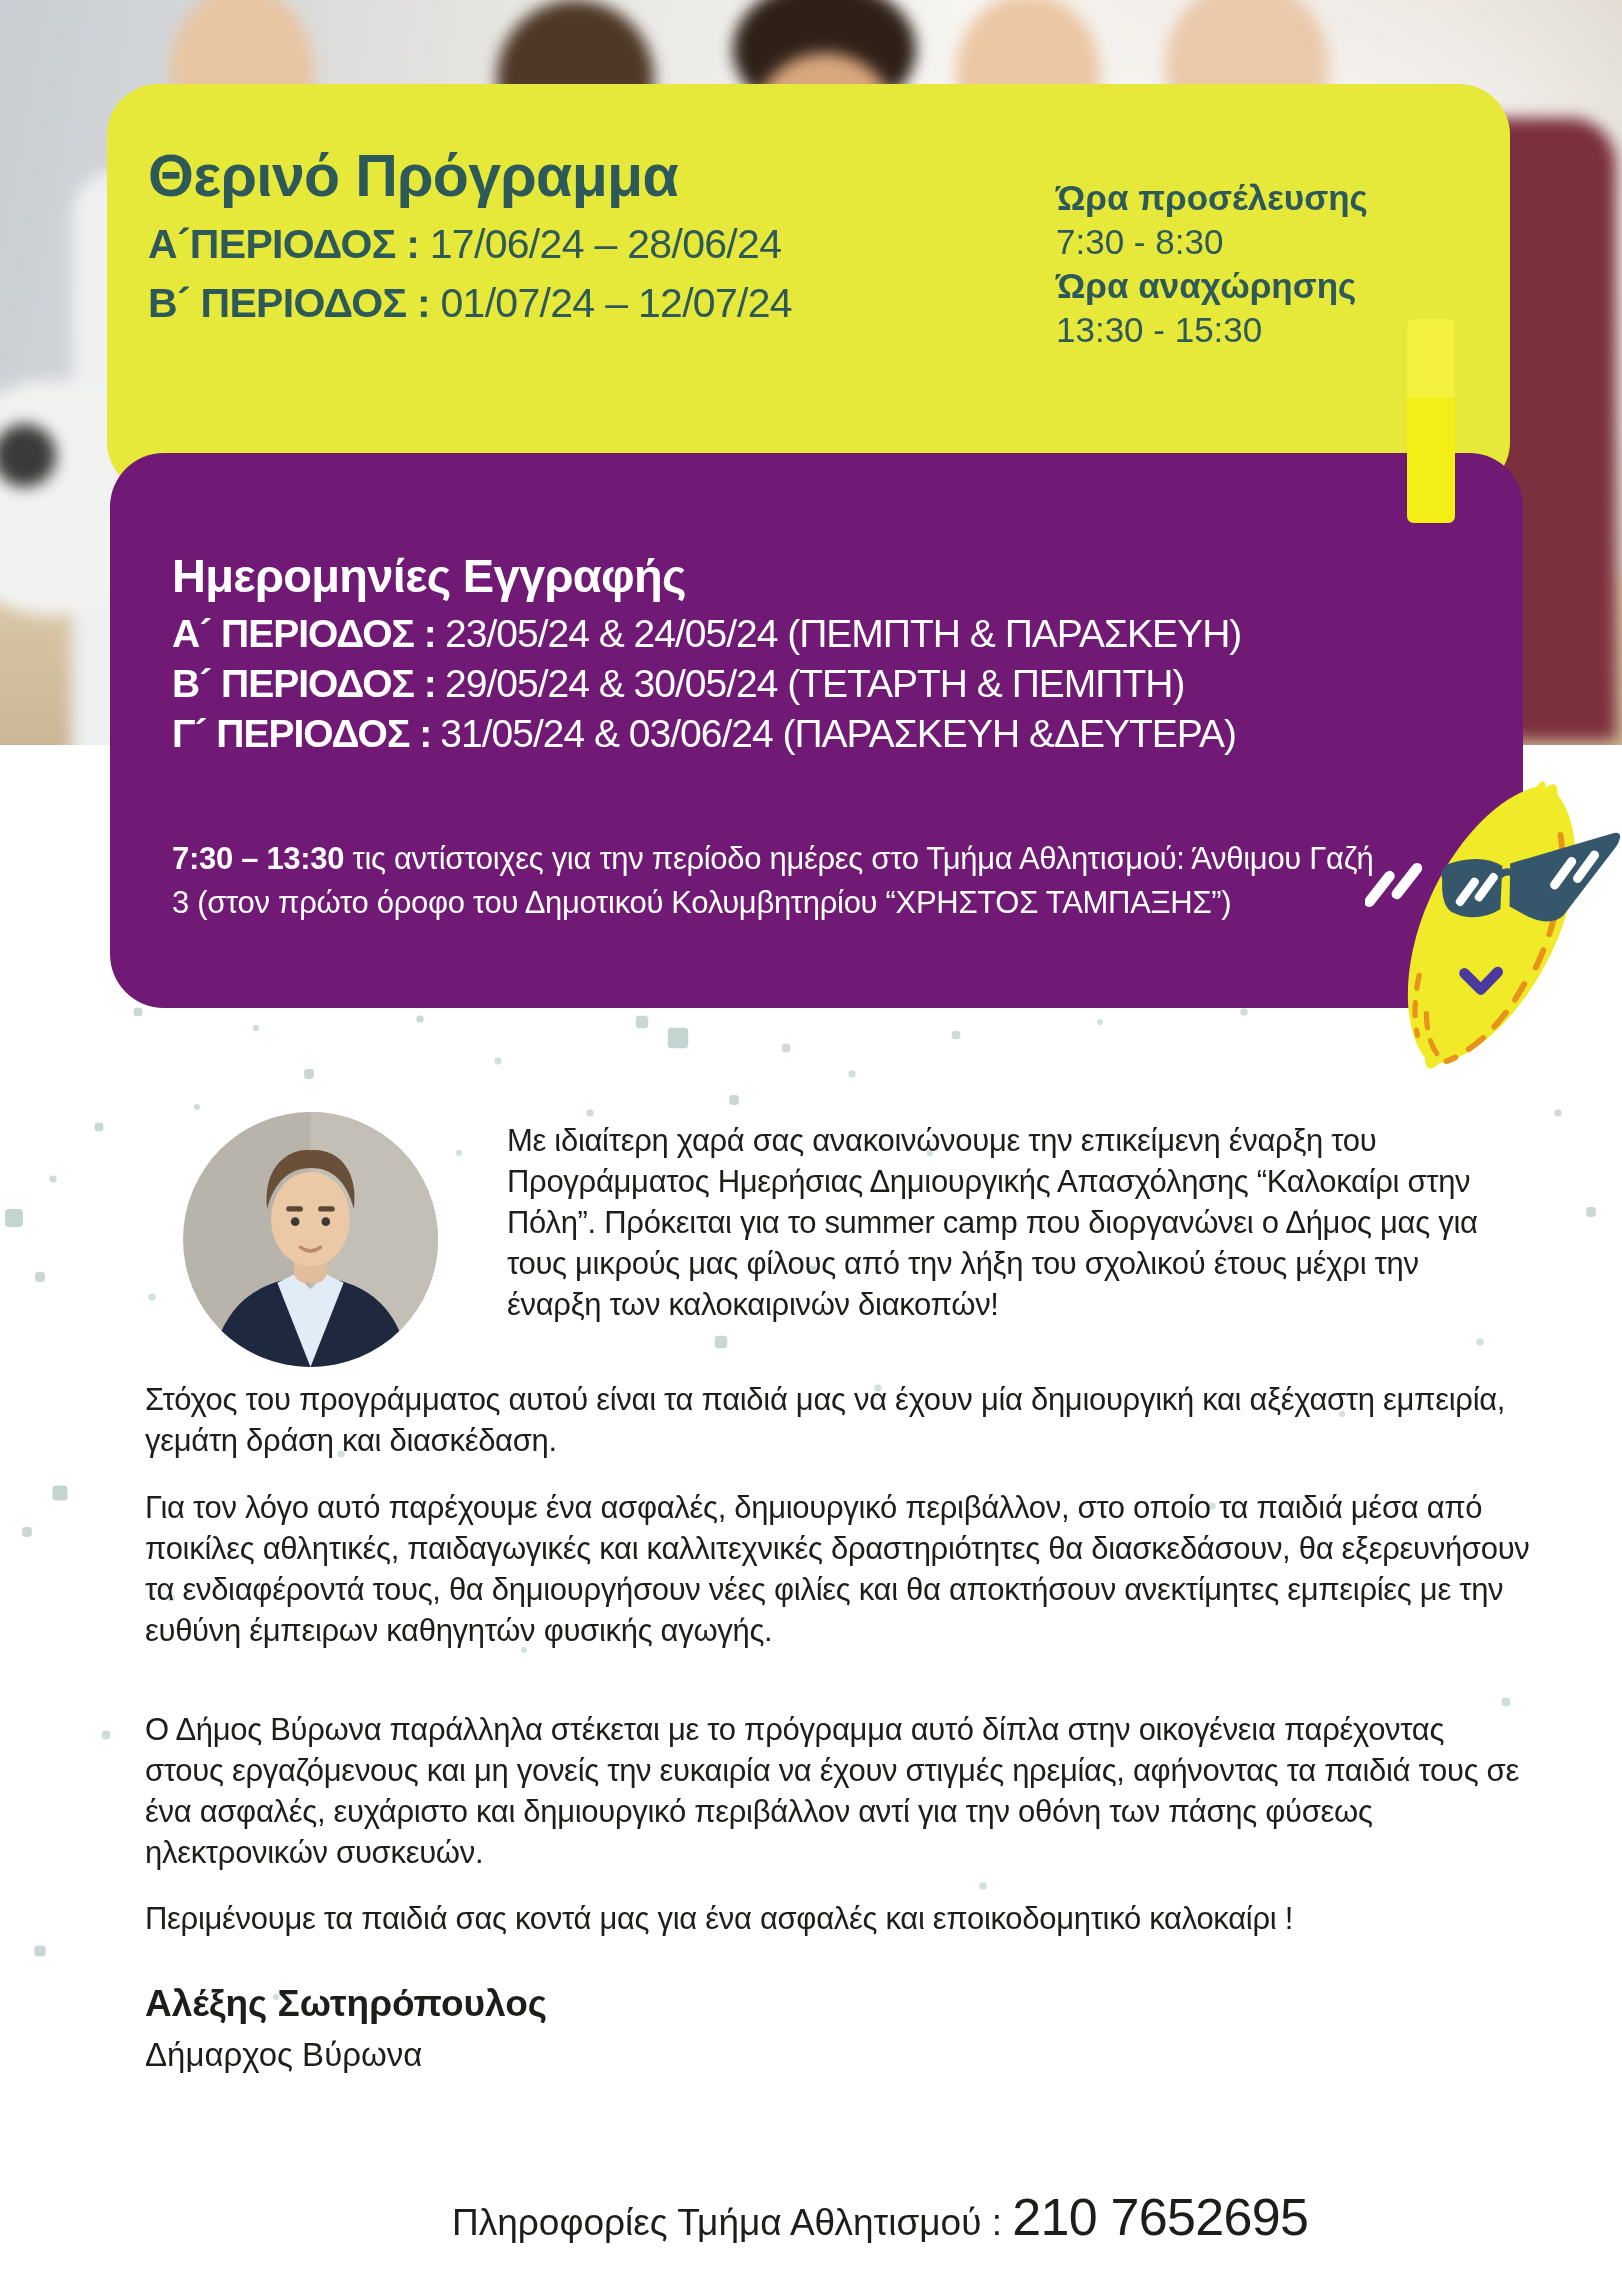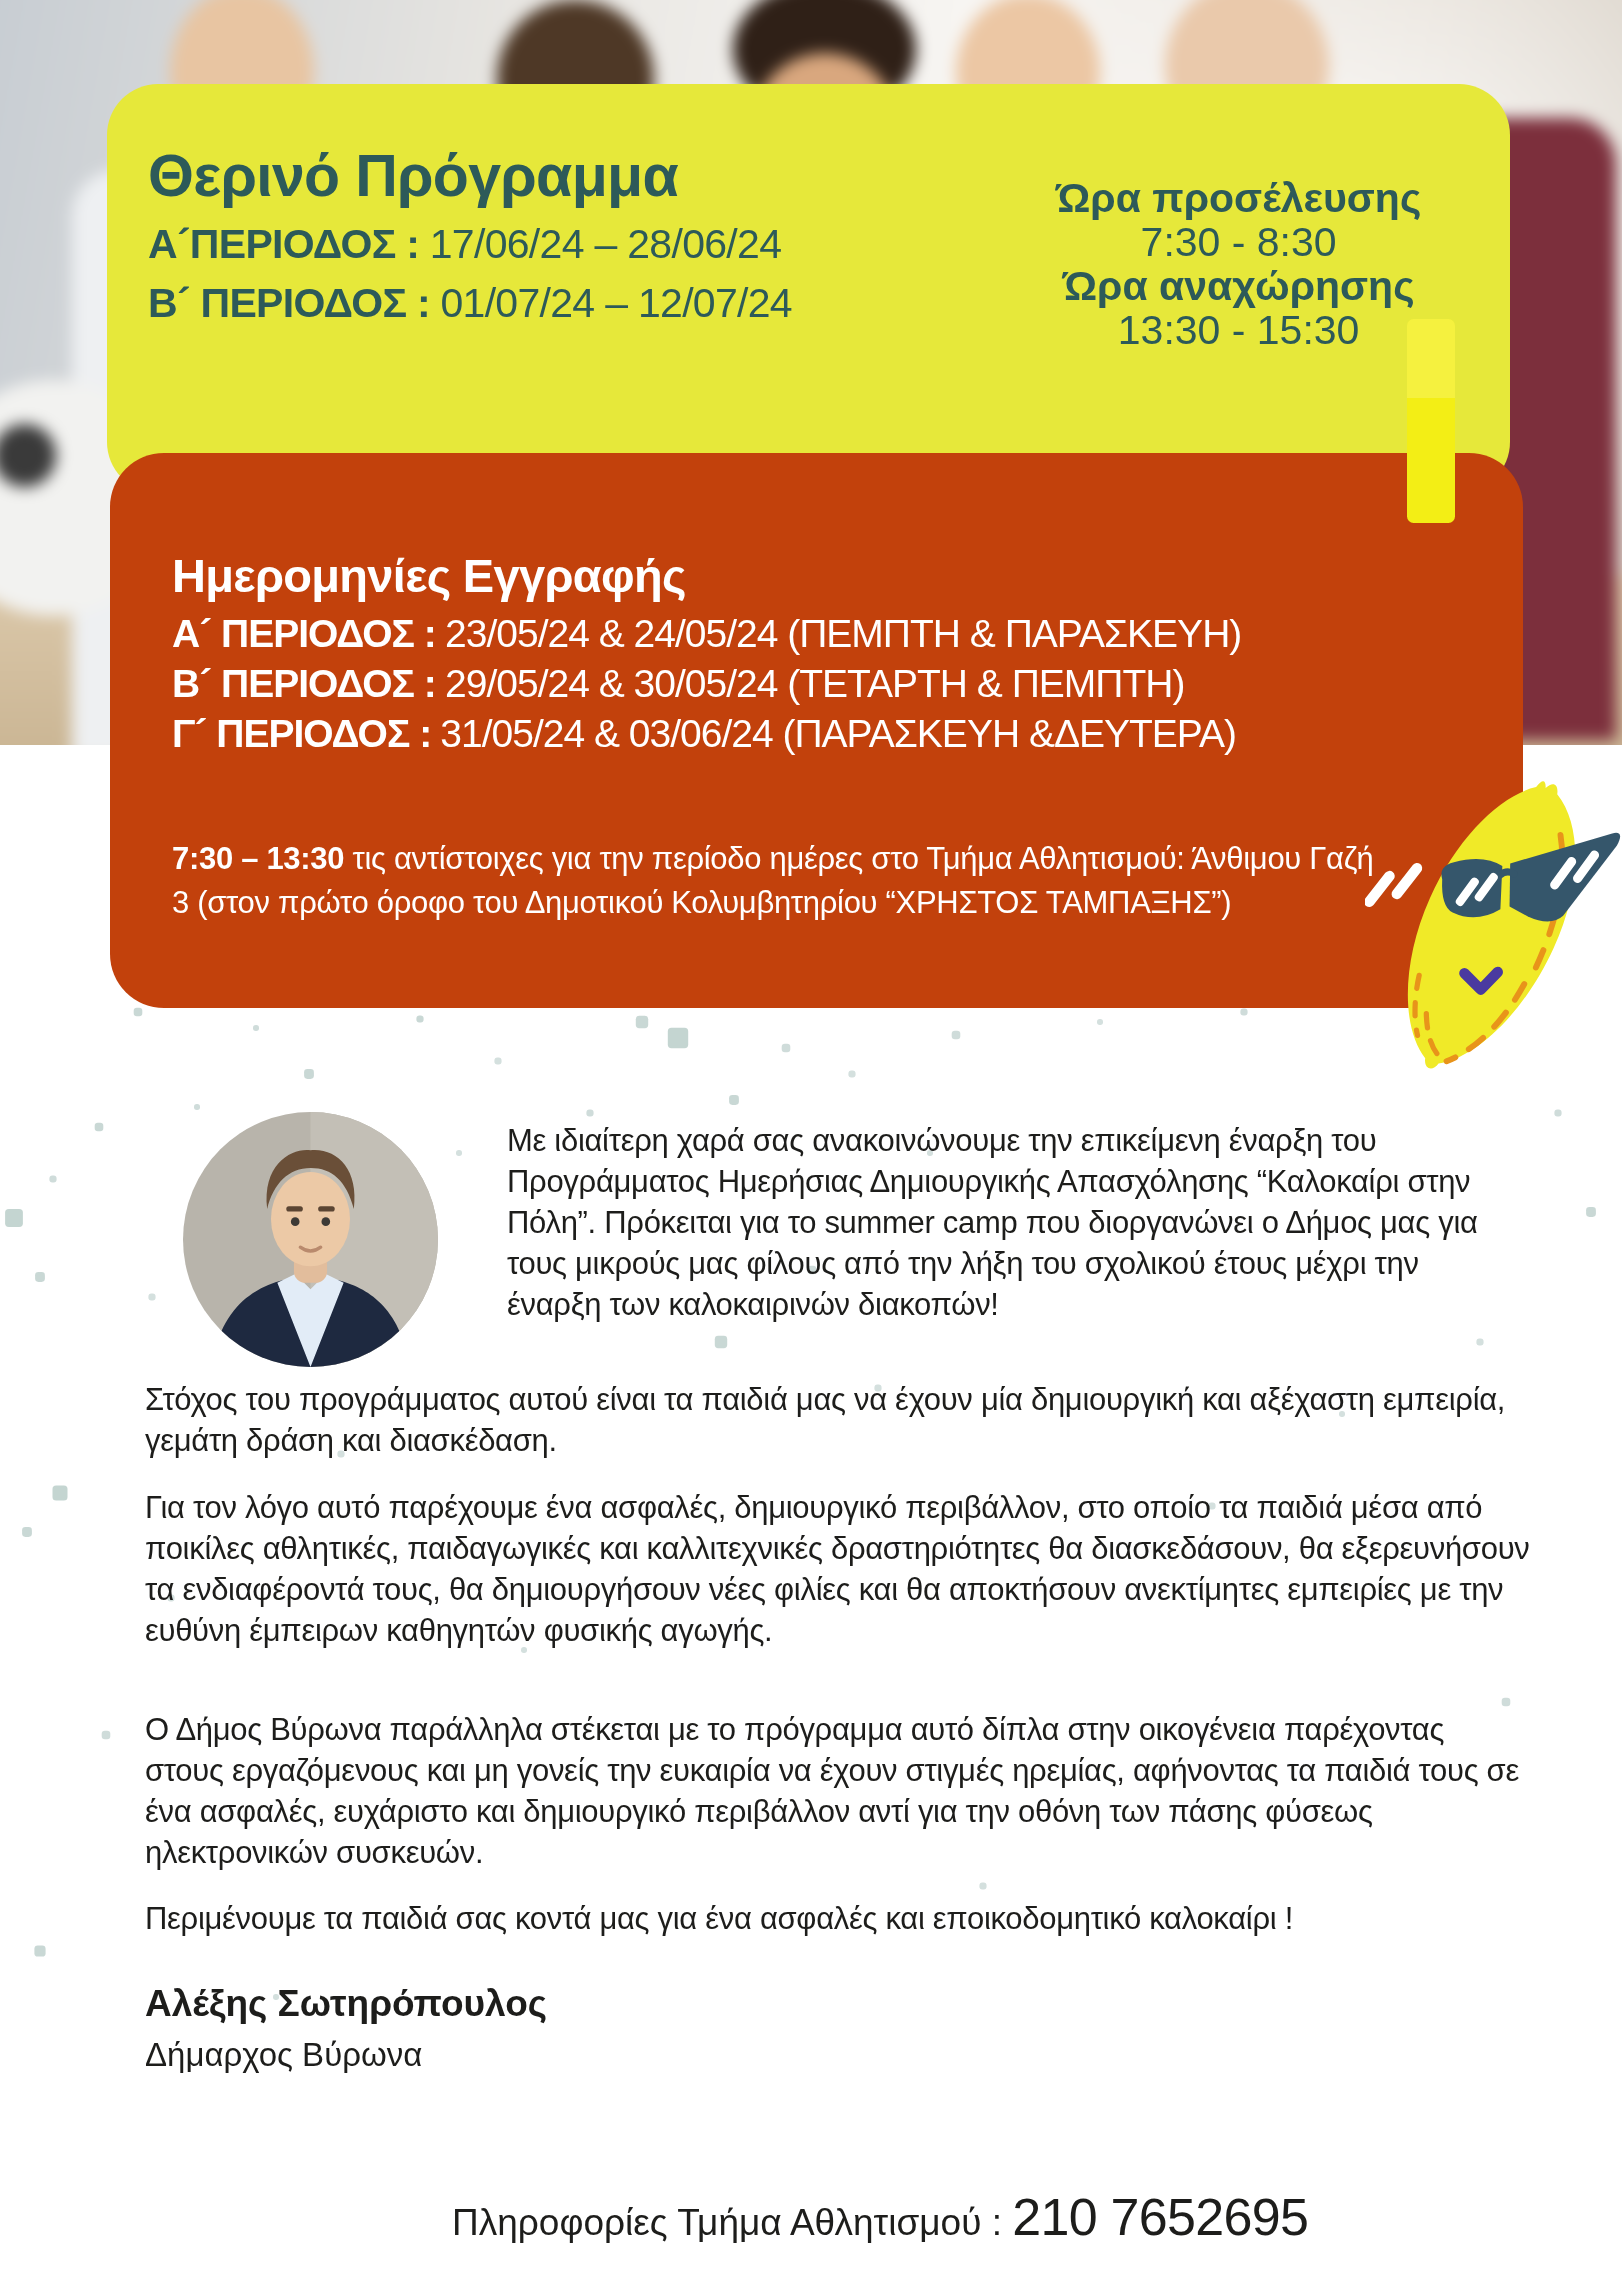--- a/index.html
+++ b/index.html
@@ -12,27 +12,27 @@
   .photo-blur{position:absolute;inset:-26px;filter:blur(7.2px);}
   .ph{position:absolute;}
   .ph-base{inset:0;background:linear-gradient(100deg,#c6ccd2 0%,#e7e5e1 30%,#f7f5f2 55%,#e7e1d9 80%,#d8d1c7 100%);}
   .ph-glow{left:55%;top:-10%;width:55%;height:90%;background:radial-gradient(closest-side,rgba(255,255,255,.95),rgba(255,255,255,0));}
   .ph-floor{left:0;right:0;bottom:0;height:196px;background:linear-gradient(#dcc9ab,#c9b492);}
   .head{border-radius:50%;}
   .torso{border-radius:46px 46px 0 0;}
   
   .card{position:absolute;z-index:3;}
   .card-yellow{left:107px;top:84px;width:1403px;height:409px;background:#e6e83a;border-radius:51px;}
-  .card-dark{left:110px;top:453px;width:1413px;height:555px;background:#c2410c;border-radius:54px;}
+  .card-dark{left:110px;top:453px;width:1413px;height:555px;background:#701a75;border-radius:54px;}
   .hero-title{position:absolute;left:41px;top:18.3px;font-size:59px;font-weight:700;color:#2d5a59;letter-spacing:-0.7px;}
   .hero-periods{position:absolute;left:41px;top:131px;}
   .hero-periods .row{height:59px;line-height:59px;font-size:41px;color:#2d5a59;letter-spacing:-0.7px;white-space:nowrap;}
   .hero-periods .lbl{font-weight:700;margin-right:10.5px;}
   .hero-times{position:absolute;left:949px;top:92px;}
-  .hero-times div{height:44px;line-height:44px;font-size:41px;color:#2d5a59;white-space:nowrap;text-align:center;}
+  .hero-times div{height:44px;line-height:44px;font-size:35px;color:#2d5a59;white-space:nowrap;}
   .hero-times .t-lbl{font-weight:700;}
   .reg-title{position:absolute;left:62px;top:56px;font-size:47px;font-weight:700;color:#ffffff;letter-spacing:-0.7px;}
   .reg-periods{position:absolute;left:62px;top:156px;}
   .reg-periods .row{height:50px;line-height:50px;font-size:39px;color:#ffffff;letter-spacing:-1px;white-space:nowrap;}
   .reg-periods .lbl{font-weight:700;margin-right:9.2px;}
   .reg-note{position:absolute;left:62px;top:353px;width:1204px;font-size:31px;line-height:44px;color:#ffffff;letter-spacing:-0.3px;}
   .reg-note b{font-weight:700;}
   
   .tape{position:absolute;left:1407px;top:319px;width:48px;height:204px;background:#f3ee15;border-radius:6.5px;z-index:5;}
   .tape:after{content:"";position:absolute;left:0;top:0;right:0;height:79px;background:rgba(255,255,255,.18);border-radius:6.5px 6.5px 0 0;}

